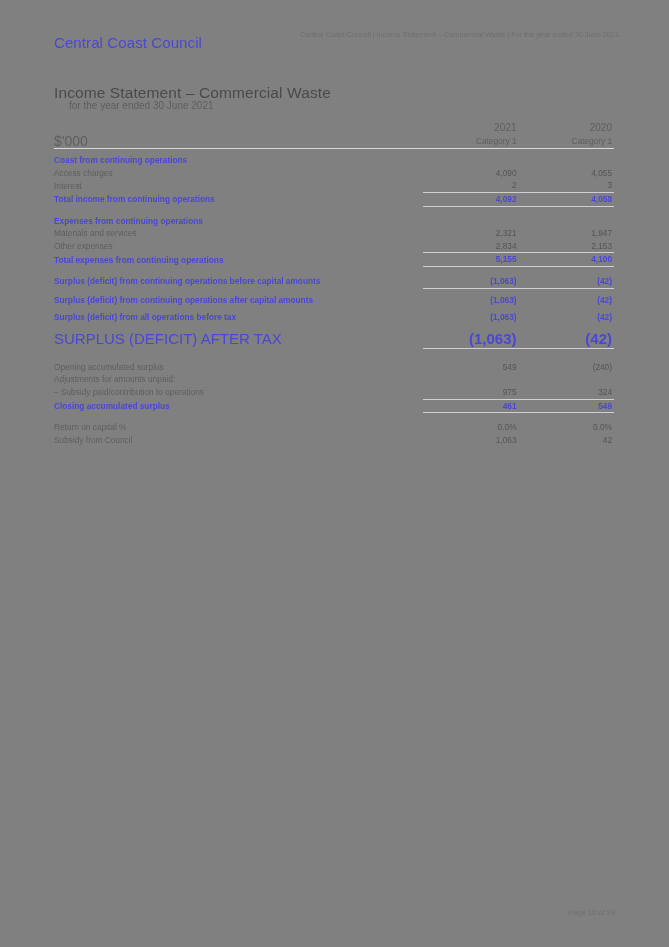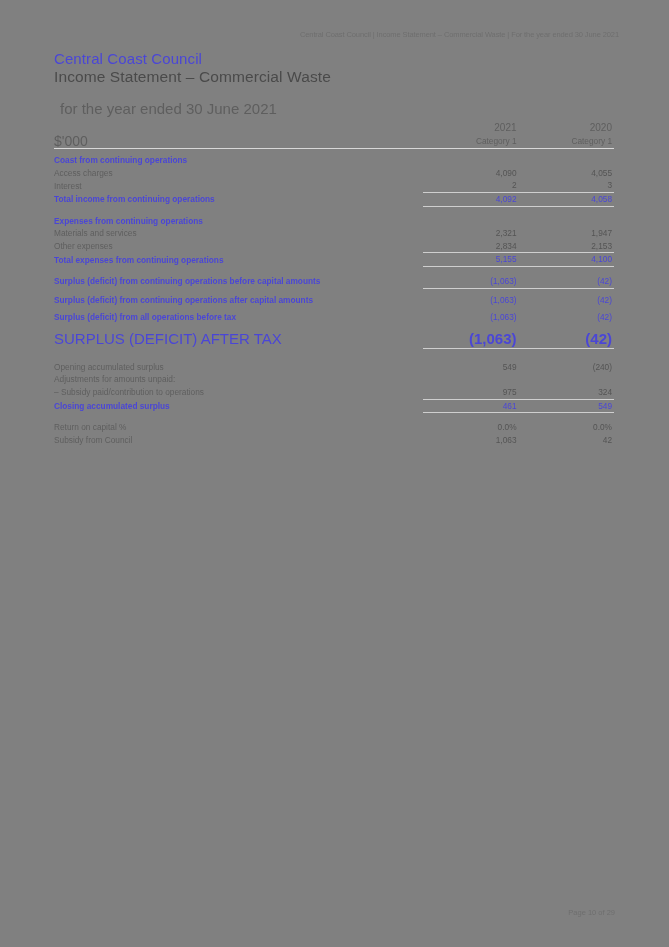--- a/index.html
+++ b/index.html
@@ -29,38 +29,38 @@
     top: 30px;
     text-align: right;
     font-size: 7.5px;
     color: #6e6e6e;
     letter-spacing: -0.1px;
     white-space: nowrap;
   }
   .org-title {
     position: absolute;
     left: 54px;
-    top: 50px;
+    top: 34px;
     font-size: 15px;
     color: #4a46d6;
     letter-spacing: 0.1px;
   }
   .doc-title {
     position: absolute;
     left: 54px;
-    top: 68px;
+    top: 84px;
     font-size: 15.5px;
     color: #4a4a4a;
     letter-spacing: 0.1px;
   }
   .doc-subtitle {
     position: absolute;
-    left: 60px;
+    left: 69px;
     top: 100px;
-    font-size: 15px;
+    font-size: 10px;
     color: #5e5e5e;
   }
 
   .table {
     position: absolute;
     left: 54px;
     top: 122px;
     width: 560px;
     border-collapse: collapse;
     font-size: 8.3px;
@@ -108,21 +108,21 @@
     font-weight: bold;
   }
   .plain {
     color: #5e5e5e;
   }
   .num-plain {
     color: #545454;
   }
   .num-total {
     color: #4a46d6;
-    font-weight: normal;
+    font-weight: bold;
   }
   .emph-line {
     color: #4a46d6;
     font-weight: bold;
   }
   .big-total td {
     font-size: 15px;
     line-height: 19px;
   }
   .big-total .lbl {

